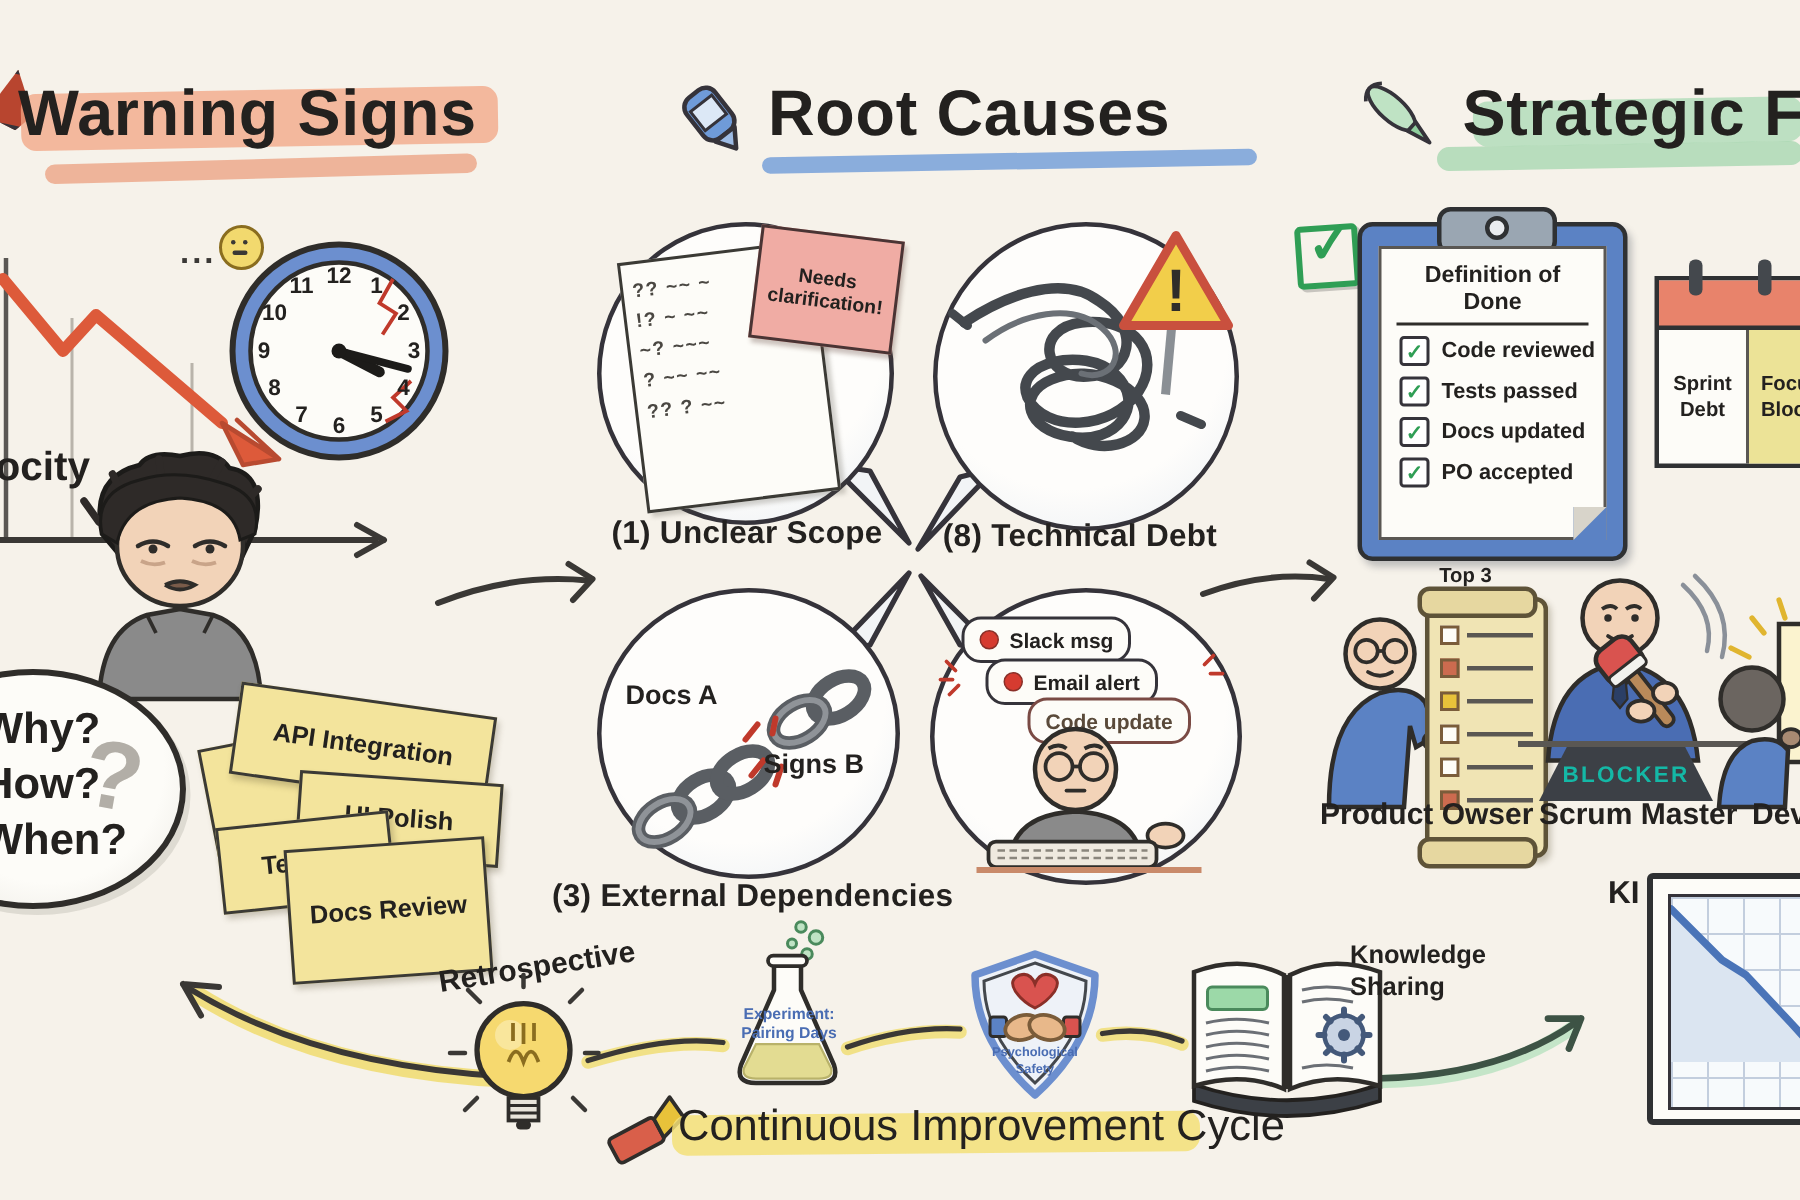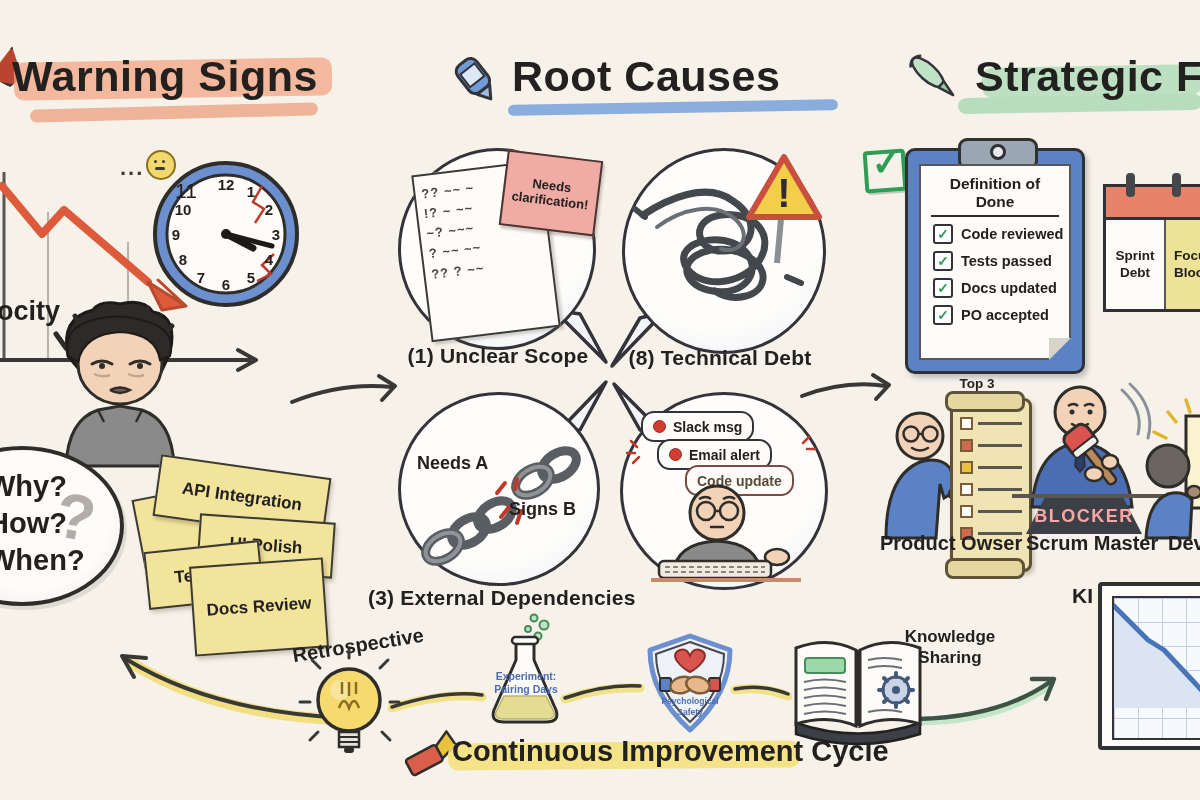--- a/index.html
+++ b/index.html
@@ -127,21 +127,21 @@
     <span class="abs" style="left:101px;top:33px;transform:translate(-50%,-50%);font-size:15px;font-weight:700">1</span>
     <span class="abs" style="left:119px;top:51px;transform:translate(-50%,-50%);font-size:15px;font-weight:700">2</span>
     <span class="abs" style="left:126px;top:76px;transform:translate(-50%,-50%);font-size:15px;font-weight:700">3</span>
     <span class="abs" style="left:119px;top:101px;transform:translate(-50%,-50%);font-size:15px;font-weight:700">4</span>
     <span class="abs" style="left:101px;top:119px;transform:translate(-50%,-50%);font-size:15px;font-weight:700">5</span>
     <span class="abs" style="left:76px;top:126px;transform:translate(-50%,-50%);font-size:15px;font-weight:700">6</span>
     <span class="abs" style="left:51px;top:119px;transform:translate(-50%,-50%);font-size:15px;font-weight:700">7</span>
     <span class="abs" style="left:33px;top:101px;transform:translate(-50%,-50%);font-size:15px;font-weight:700">8</span>
     <span class="abs" style="left:26px;top:76px;transform:translate(-50%,-50%);font-size:15px;font-weight:700">9</span>
     <span class="abs" style="left:33px;top:51px;transform:translate(-50%,-50%);font-size:15px;font-weight:700">10</span>
-    <span class="abs" style="left:36px;top:33px;transform:translate(-50%,-50%);font-size:21px;font-weight:400">11</span>
+    <span class="abs" style="left:51px;top:33px;transform:translate(-50%,-50%);font-size:15px;font-weight:700">11</span>
   </div>
 
   <div class="abs" style="left:48px;top:298px">
     <svg width="145" height="170" viewBox="0 0 145 170">
       <path d="M20,58 Q12,20 45,12 Q52,2 72,6 Q95,0 105,14 Q130,18 122,55 L115,70 Q112,34 72,32 Q34,34 30,70 Z" fill="#2e2a28" stroke="#1c1b19" stroke-width="3"></path>
       <path d="M18,50 l-10,-14 M35,34 l-8,-16 M60,24 l-2,-16 M92,24 l8,-14 M112,40 l12,-12" stroke="#2e2a28" stroke-width="5" stroke-linecap="round"></path>
       <ellipse cx="72" cy="66" rx="42" ry="40" fill="#f2d3b8" stroke="#2f2d2a" stroke-width="3"></ellipse>
       <path d="M20,58 Q14,30 45,22 Q70,14 100,24 Q128,32 122,58 L112,62 Q108,36 72,34 Q36,36 30,64 Z" fill="#2e2a28" stroke="#1c1b19" stroke-width="2"></path>
       <path d="M44,66 q10,-6 20,0" fill="none" stroke="#2f2d2a" stroke-width="3" stroke-linecap="round"></path>
       <path d="M82,66 q10,-6 20,0" fill="none" stroke="#2f2d2a" stroke-width="3" stroke-linecap="round"></path>
@@ -224,21 +224,21 @@
         <ellipse cx="38" cy="142" rx="19" ry="12" transform="rotate(-32 38 142)"></ellipse>
         <ellipse cx="128" cy="76" rx="19" ry="12" transform="rotate(-32 128 76)"></ellipse>
       </g>
       <g stroke="#c0392b" stroke-width="4" stroke-linecap="round">
         <line x1="100" y1="78" x2="92" y2="88"></line>
           <line x1="112" y1="74" x2="110" y2="84"></line>
         <line x1="96" y1="112" x2="104" y2="102"></line>
           <line x1="112" y1="118" x2="116" y2="106"></line>
       </g>
     </svg>
-    <div class="abs" style="left:16px;top:58px;font-size:18px;font-weight:700">Needs A</div>
+    <div class="abs" style="left:16px;top:58px;font-size:18px;font-weight:700">Docs A</div>
     <div class="abs" style="left:108px;top:104px;font-size:18px;font-weight:700">Signs B</div>
   </div>
   <div class="cap" style="left:368px;top:586px;width:260px">(3) External Dependencies</div>
 
   <svg class="abs" style="left:610px;top:380px" width="60" height="60" viewBox="0 0 60 60">
     <path d="M4,4 L54,54 L30,50 Z" fill="#f2f4f6" stroke="#35333a" stroke-width="3.5" stroke-linejoin="round"></path>
   </svg>
   <div class="bubble-circle" style="left:620px;top:392px;width:202px;height:192px">
     <div class="pill" style="left:18px;top:16px">
       <span class="dot"></span>
@@ -387,21 +387,21 @@
         <rect x="64" y="38" width="28" height="26" rx="8" fill="#d9534f" stroke="#2f2d2a" stroke-width="3"></rect>
         <rect x="64" y="56" width="28" height="8" rx="3" fill="#f2f2ee" stroke="#2f2d2a" stroke-width="2"></rect>
       </g>
       <ellipse cx="72" cy="92" rx="9" ry="7" fill="#f2d3b8" stroke="#2f2d2a" stroke-width="2.5"></ellipse>
       <ellipse cx="88" cy="80" rx="8" ry="7" fill="#f2d3b8" stroke="#2f2d2a" stroke-width="2.5"></ellipse>
     </svg>
   </div>
   <div class="abs" style="left:1012px;top:494px;width:188px;height:4px;background:#5a5753"></div>
   <div class="abs" style="left:1026px;top:498px;width:116px;height:36px;background:#3c4046;
               clip-path:polygon(16% 0,84% 0,100% 100%,0 100%);display:flex;align-items:center;justify-content:center">
-    <span style="color:#fca5a5;font-size:18px;font-weight:700;letter-spacing:1.5px">BLOCKER</span>
+    <span style="color:#14b8a6;font-size:15px;font-weight:700;letter-spacing:1.5px">BLOCKER</span>
   </div>
   <div class="rolecap" style="left:1026px;top:532px">Scrum Master</div>
 
   <div class="abs" style="left:1146px;top:398px">
     <svg width="80" height="140" viewBox="0 0 80 140">
       <g stroke="#e0b52f" stroke-width="3.5" stroke-linecap="round">
         <line x1="22" y1="14" x2="30" y2="24"></line>
           <line x1="8" y1="34" x2="20" y2="40"></line>
         <line x1="40" y1="2" x2="44" y2="14"></line>
           <line x1="62" y1="4" x2="60" y2="16"></line>
@@ -454,21 +454,21 @@
 
   <div class="abs" style="left:398px;top:732px">
     <svg width="64" height="48" viewBox="0 0 64 48">
       <g transform="rotate(-28 32 24)">
         <rect x="8" y="16" width="34" height="18" rx="3" fill="#d95f4a" stroke="#2f2d2a" stroke-width="2.5"></rect>
         <path d="M42,18 L58,10 L60,26 L42,32 Z" fill="#e8c23a" stroke="#2f2d2a" stroke-width="2.5" stroke-linejoin="round"></path>
       </g>
     </svg>
   </div>
   <div class="hl" style="left:448px;top:742px;width:352px;height:27px;background:#f3e078;opacity:.85;transform:rotate(-.5deg)"></div>
-  <div class="abs" style="left:452px;top:735px;font-size:29px;font-weight:700;white-space:nowrap">Continuous Improvement Cycle</div>
+  <div class="abs" style="left:452px;top:735px;font-size:29px;font-weight:400;white-space:nowrap">Continuous Improvement Cycle</div>
 
   <div class="abs" style="left:644px;top:632px">
     <svg width="92" height="102" viewBox="0 0 92 102">
       <path d="M46,4 L86,18 Q86,62 46,98 Q6,62 6,18 Z" fill="#eef2f8" stroke="#6c8fcf" stroke-width="5" stroke-linejoin="round"></path>
       <path d="M46,10 L80,22 Q80,58 46,90 Q12,58 12,22 Z" fill="none" stroke="#44484d" stroke-width="2"></path>
       <path d="M46,32 q-3,-8 -10,-6 q-8,3 -3,11 q5,7 13,11 q8,-4 13,-11 q5,-8 -3,-11 q-7,-2 -10,6 Z" fill="#d9534f" stroke="#8a2f28" stroke-width="2" transform="translate(0,-8)"></path>
       <rect x="16" y="46" width="11" height="13" rx="2" fill="#5b82c4" stroke="#2f2d2a" stroke-width="2"></rect>
       <rect x="65" y="46" width="11" height="13" rx="2" fill="#d9534f" stroke="#2f2d2a" stroke-width="2"></rect>
       <ellipse cx="38" cy="53" rx="12" ry="8" fill="#e8b88a" stroke="#7a5c3a" stroke-width="2.5" transform="rotate(-15 38 53)"></ellipse>
       <ellipse cx="54" cy="53" rx="12" ry="8" fill="#e8b88a" stroke="#7a5c3a" stroke-width="2.5" transform="rotate(15 54 53)"></ellipse>
@@ -500,21 +500,21 @@
           <line x1="108" y1="75" x2="108" y2="79"></line>
         <line x1="91" y1="62" x2="95" y2="62"></line>
           <line x1="121" y1="62" x2="125" y2="62"></line>
         <line x1="96" y1="50" x2="99" y2="53"></line>
           <line x1="117" y1="71" x2="120" y2="74"></line>
         <line x1="120" y1="50" x2="117" y2="53"></line>
           <line x1="99" y1="71" x2="96" y2="74"></line>
       </g>
     </svg>
   </div>
-  <div class="abs" style="left:900px;top:626px;width:100px;text-align:center;font-size:17px;font-weight:700;line-height:1.25">Knowledge Sharing</div>
+  <div class="abs" style="left:900px;top:626px;width:100px;text-align:left;font-size:17px;font-weight:700;line-height:1.25">Knowledge Sharing</div>
 
   <div class="abs" style="left:1072px;top:584px;font-size:21px;font-weight:900">KI</div>
   <div class="abs" style="left:1098px;top:582px;width:150px;height:140px;background:#fdfcf8;border:4px solid #2f3133;border-radius:4px;padding:10px">
     <div style="position:relative;width:100%;height:100%;border:2.5px solid #35333a;background:#f7fafc;
                 background-image:linear-gradient(#c3cede 1.5px,transparent 1.5px),linear-gradient(90deg,#c3cede 1.5px,transparent 1.5px);
                 background-size:24px 24px;overflow:hidden">
       <svg width="130" height="113" viewBox="0 0 130 113" style="position:absolute;left:0;top:0">
         <polygon points="0,8 34,42 50,52 80,84 104,110 0,110" fill="#dbe5f1"></polygon>
         <polyline points="0,8 34,42 50,52 80,84 100,106" fill="none" stroke="#4a74b8" stroke-width="5" stroke-linecap="round" stroke-linejoin="round"></polyline>
         <polygon points="106,114 92,110 102,99" fill="#4a74b8"></polygon>

